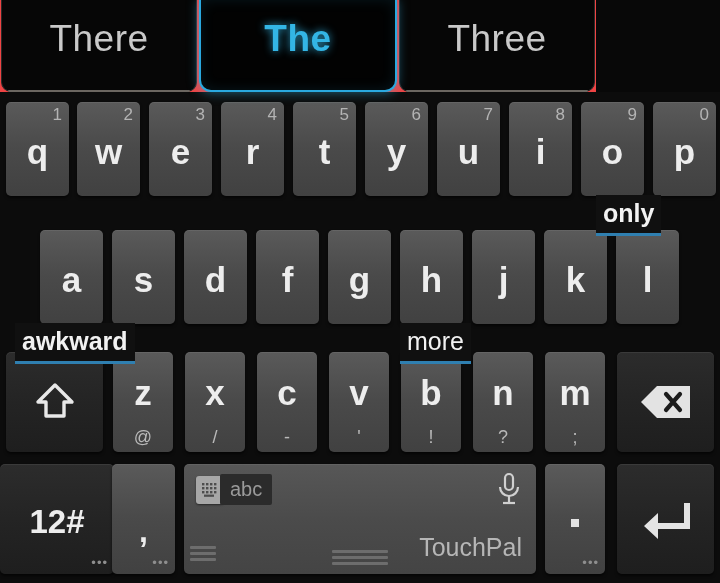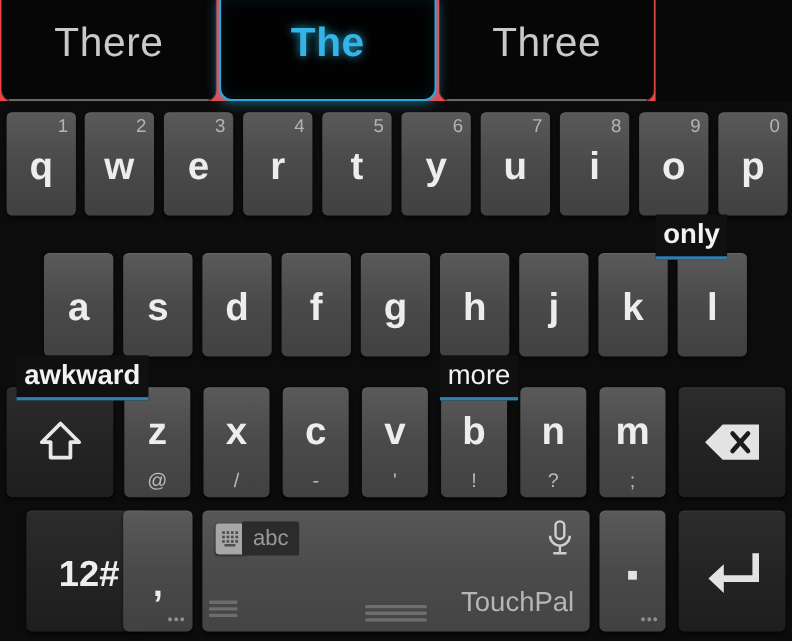--- a/index.html
+++ b/index.html
@@ -392,21 +392,21 @@
       <div class="key dark" style="left:617px;top:2px; width:97px; height:100px;">
         <svg class="glyph" width="54" height="38" viewBox="0 0 54 38">
           <path d="M18 3 L51 3 L51 35 L18 35 L2 19 Z" fill="#e3e3e3"></path>
           <path d="M27 11 L41 27 M41 11 L27 27" stroke="#1b1b1b" stroke-width="4.2" stroke-linecap="round"></path>
         </svg>
       </div>
     </div>
 
     <div class="krow" id="row4">
 
-      <div class="key dark" style="left:24px; top:4px; width:114px; height:110px;">
+      <div class="key dark" style="left:0; top:4px; width:114px; height:110px;">
         <span class="klabel" style="font-size:33px;">12#</span>
         <span class="dots">•••</span>
       </div>
 
       <div class="key" style="left:112px;top:4px; width:63px; height:110px;">
         <span class="klabel" style="font-size:32px; position:relative; top:12px;">,</span>
         <span class="dots">•••</span>
       </div>
 
       <div class="key" id="space-key" style="left:184px;top:4px; width:352px; height:110px;">

